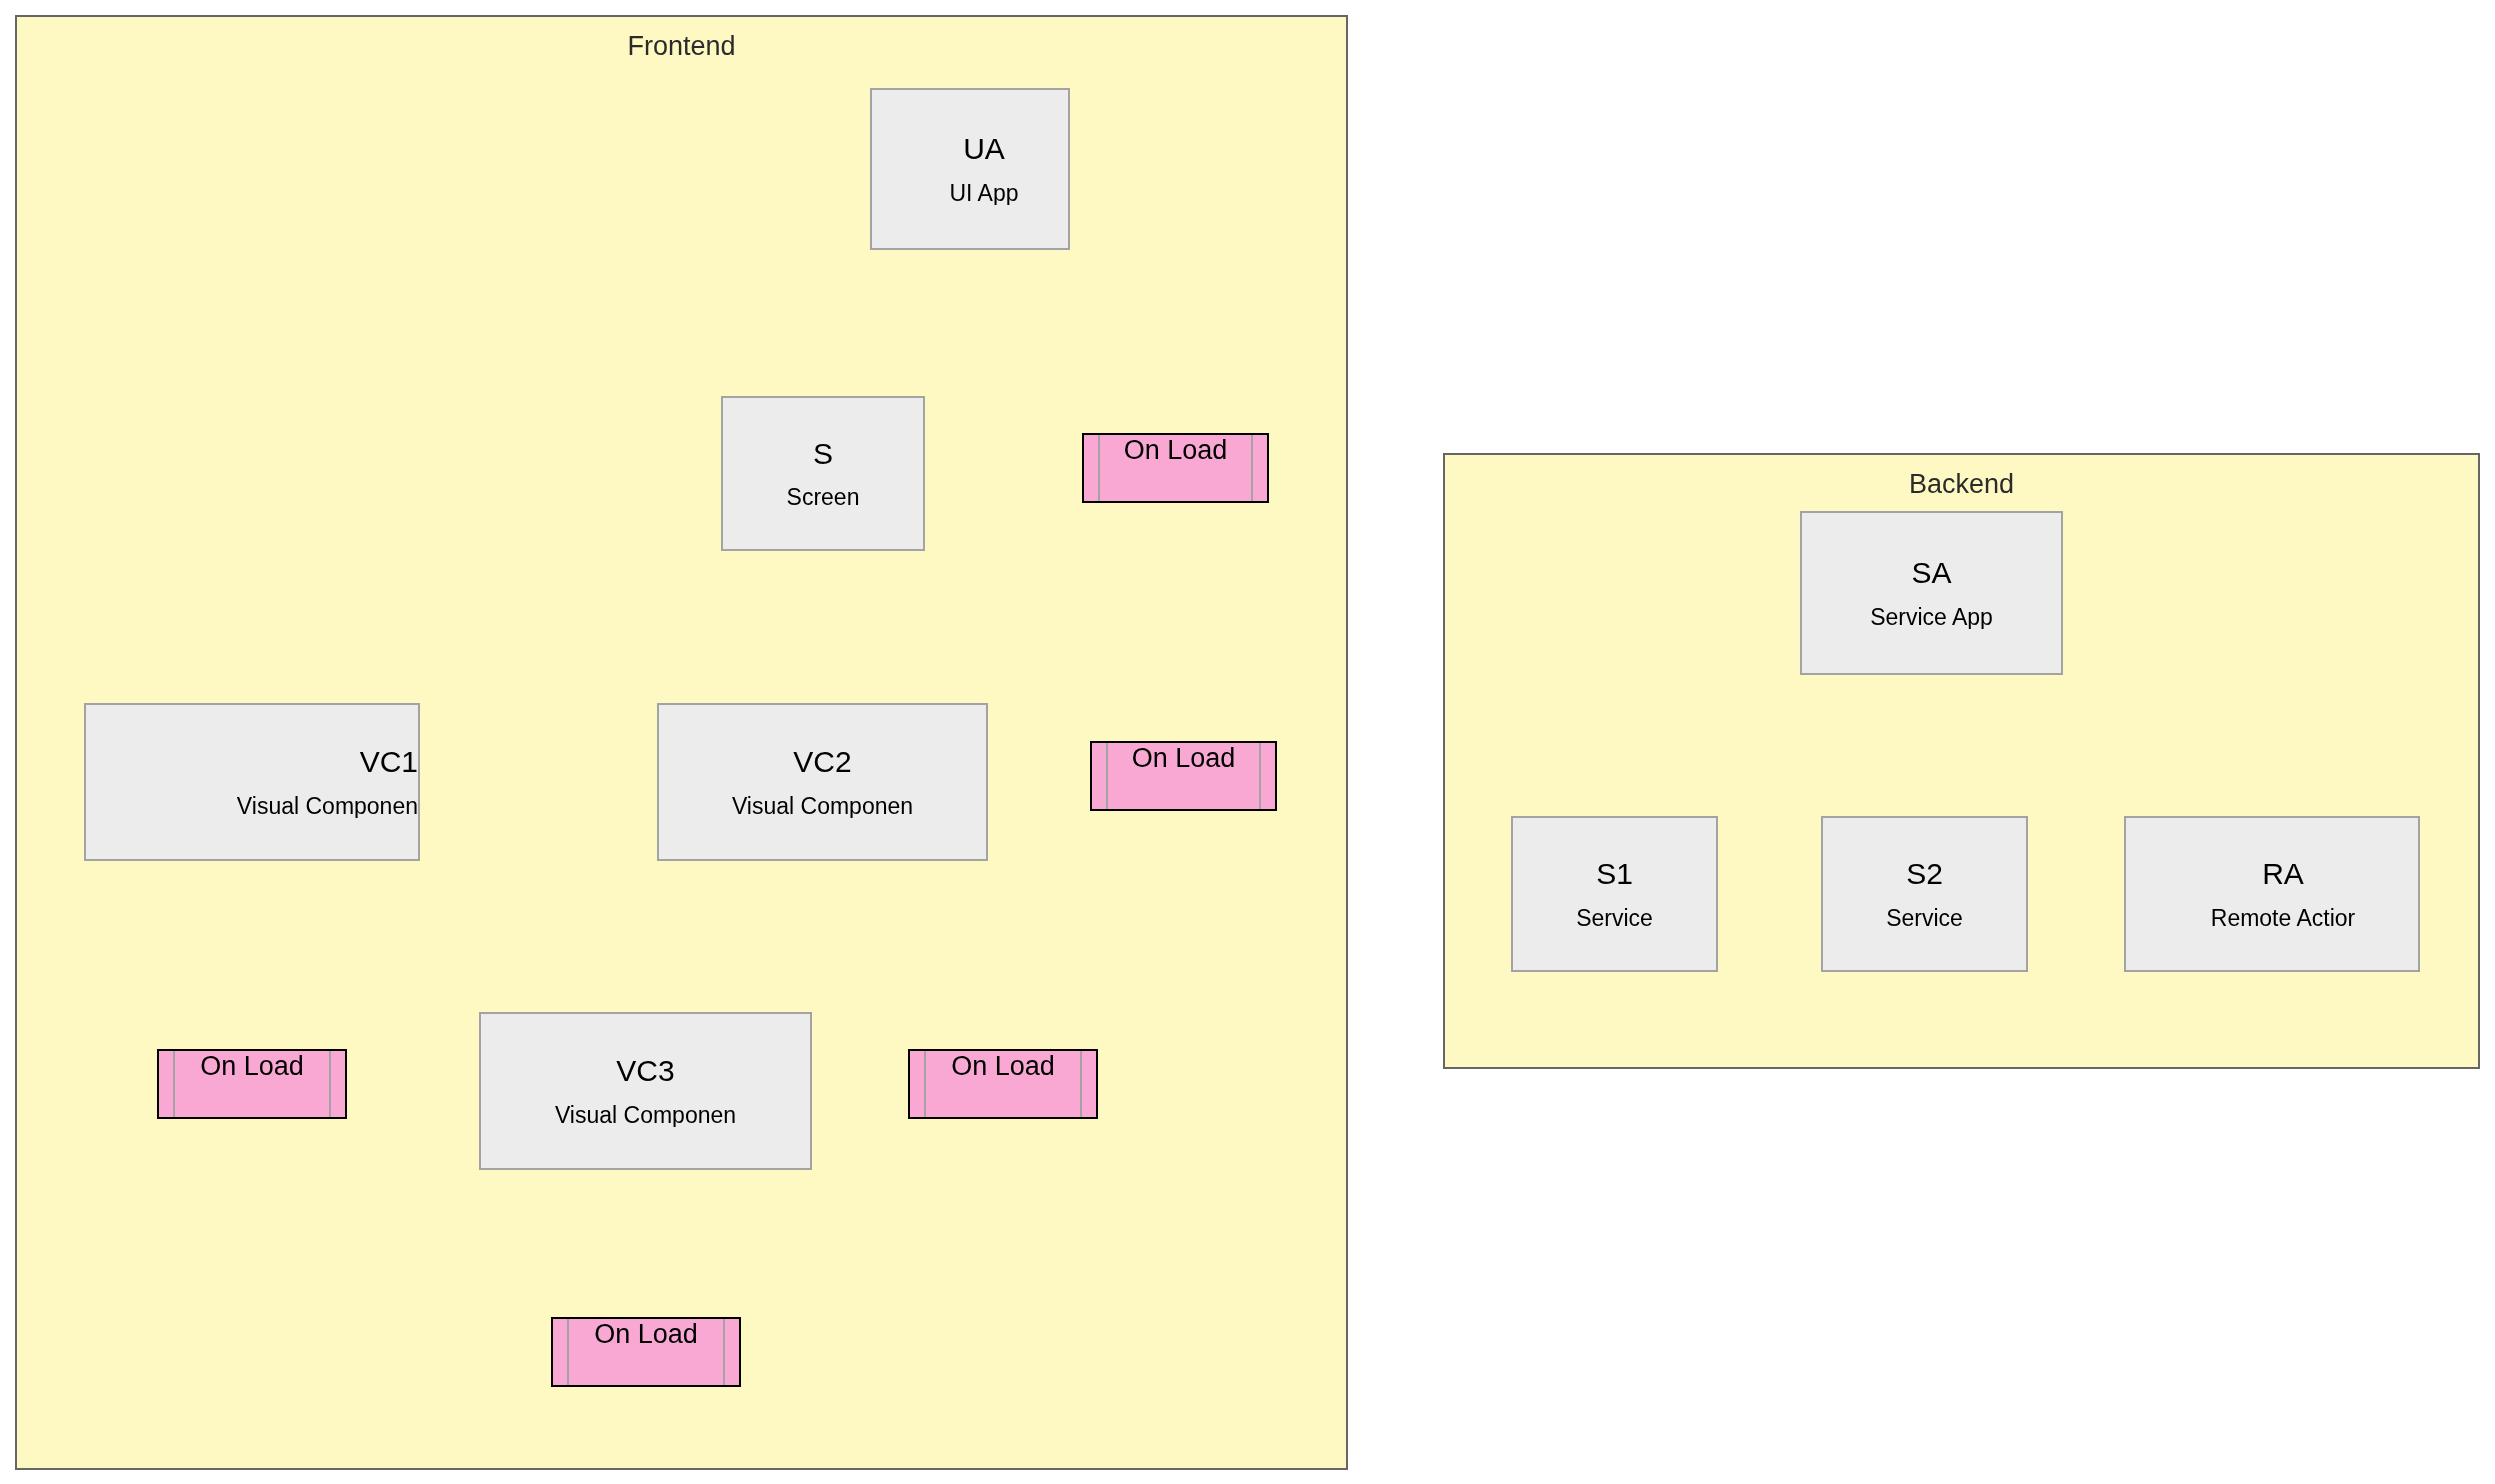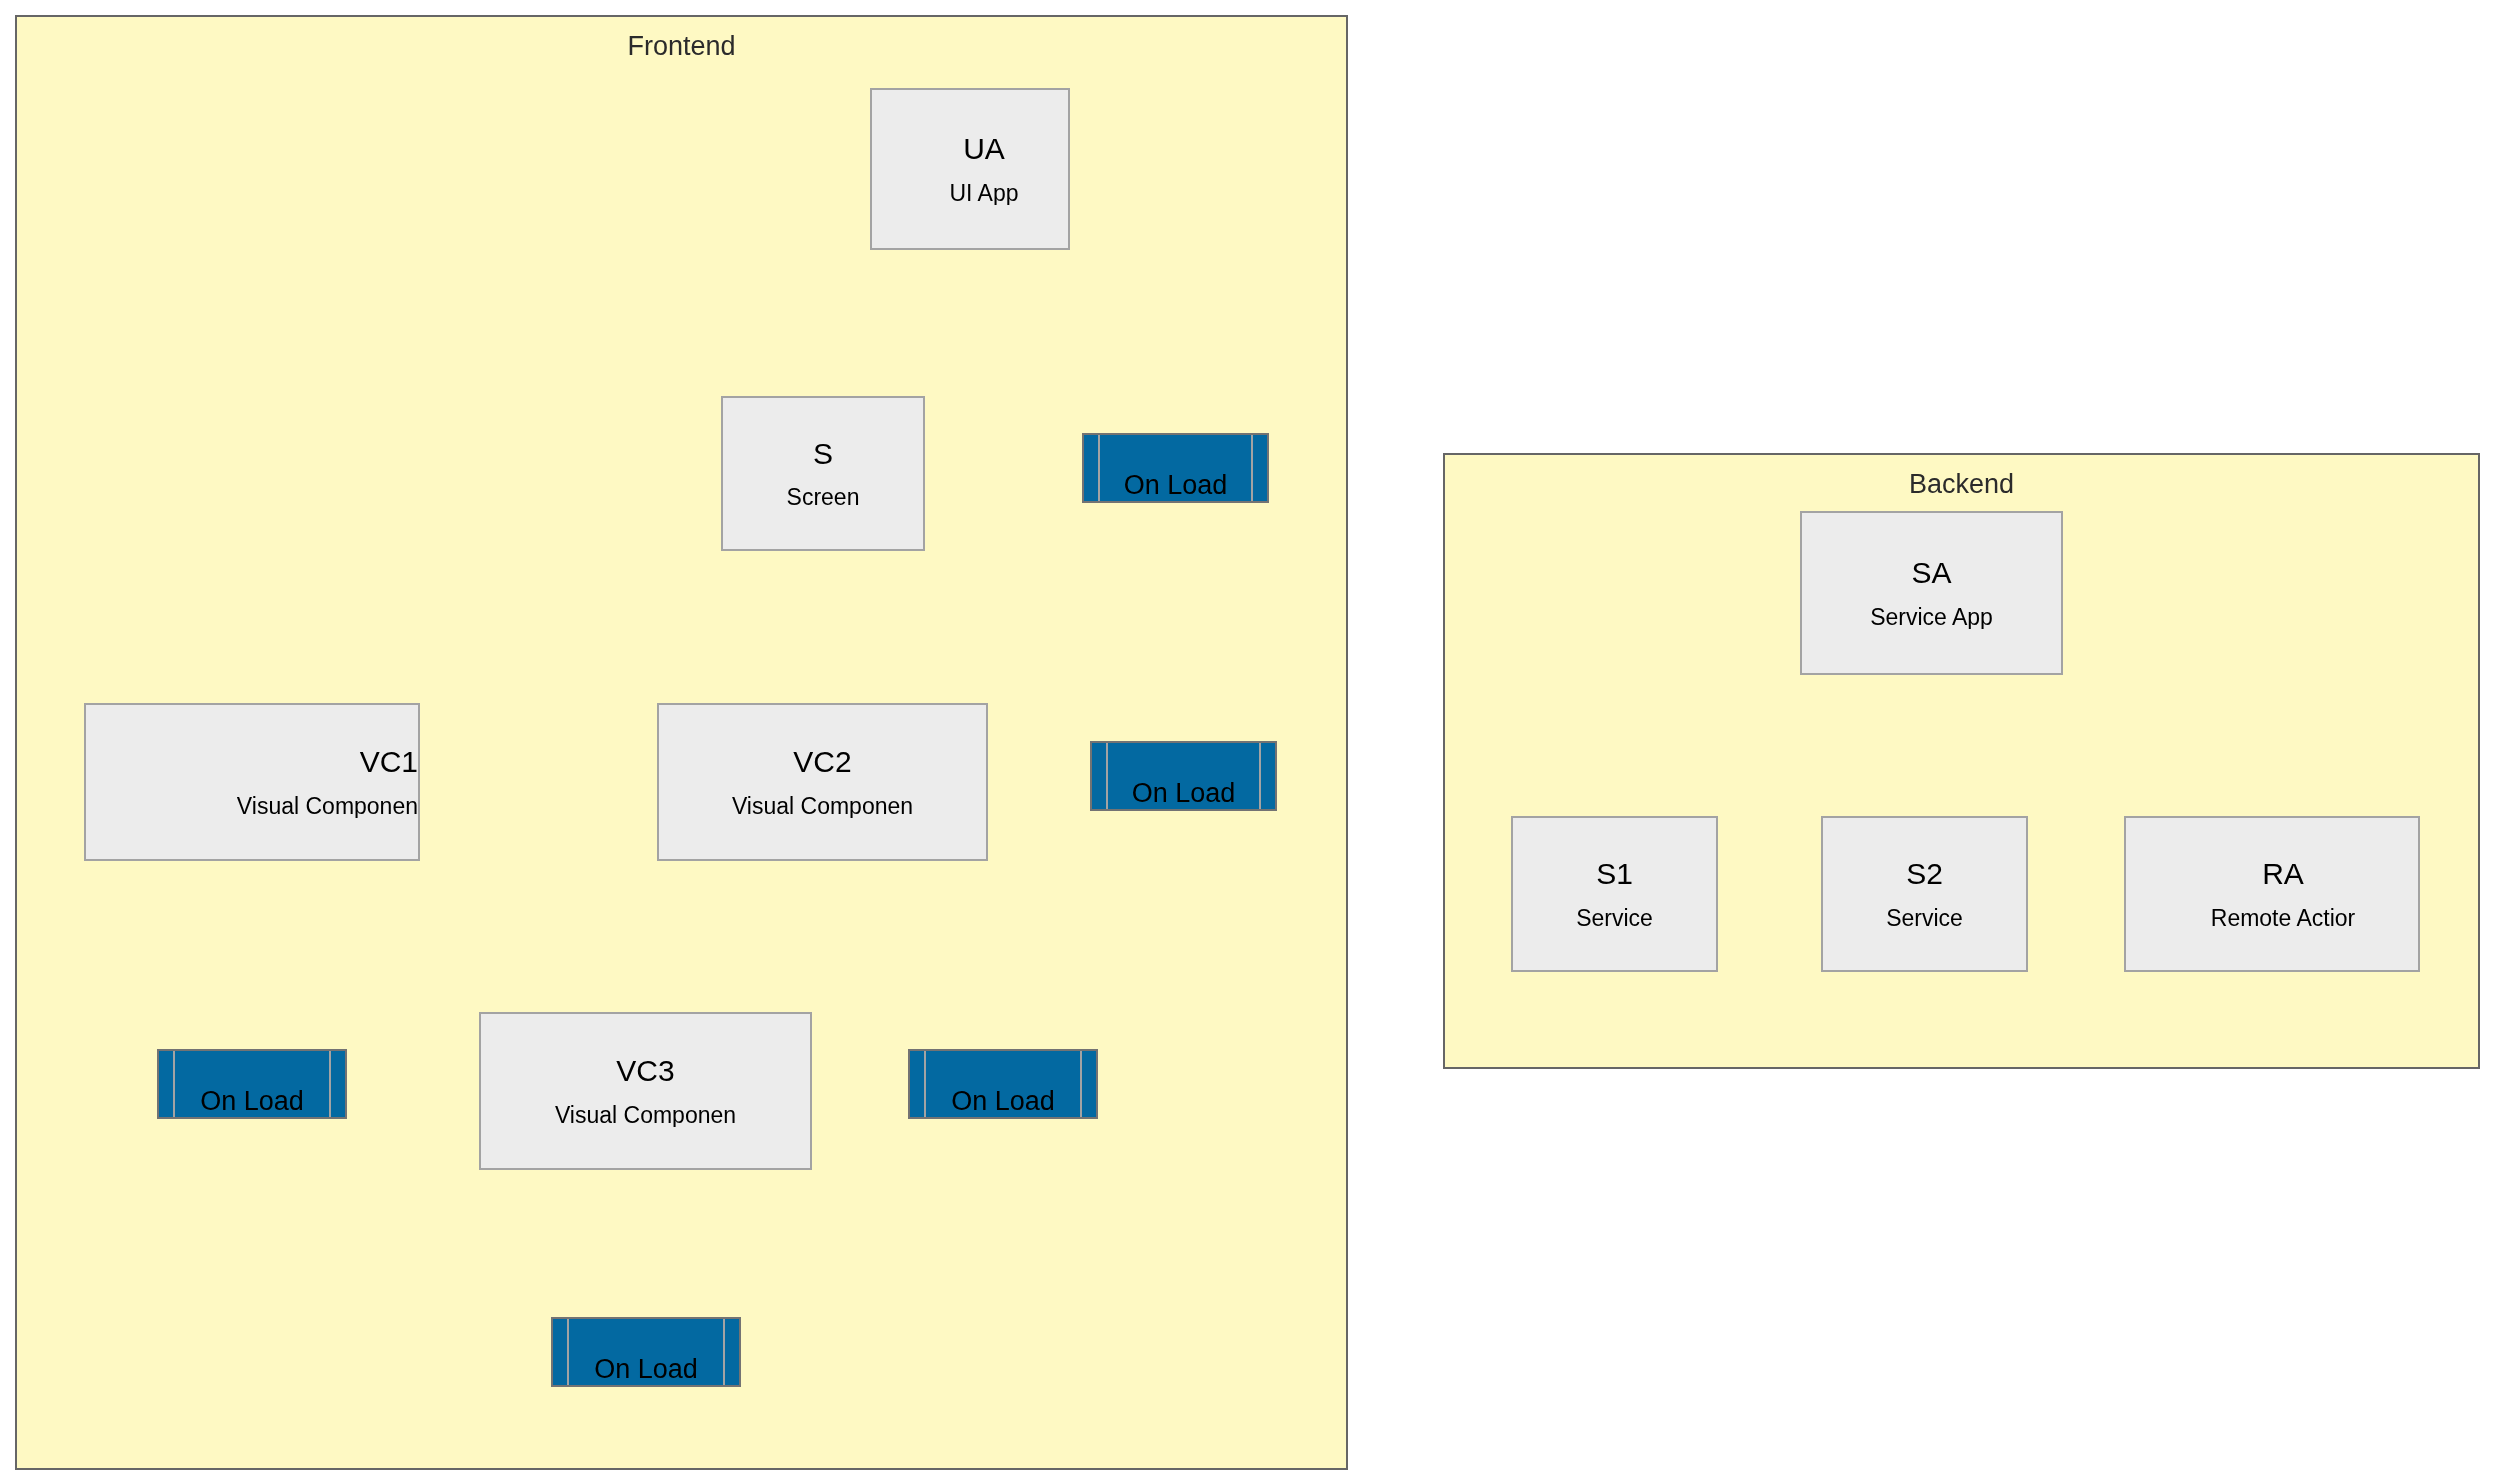--- a/index.html
+++ b/index.html
@@ -62,25 +62,25 @@
     line-height: 1.05;
     color: #000000;
     white-space: nowrap;
     max-width: 100%;
     overflow: hidden;
   }
 
   
   .proc {
     position: absolute;
-    background: #0369a1;
-    border: 2px solid #737373;
+    background: #f9a8d4;
+    border: 2px solid #000000;
     box-sizing: border-box;
     display: flex;
-    align-items: flex-end;
+    align-items: flex-start;
     justify-content: center;
     overflow: hidden;
   }
   .proc-bar {
     position: absolute;
     top: 0;
     bottom: 0;
     width: 0;
     border-left: 2px solid #a3a3a3;
   }

